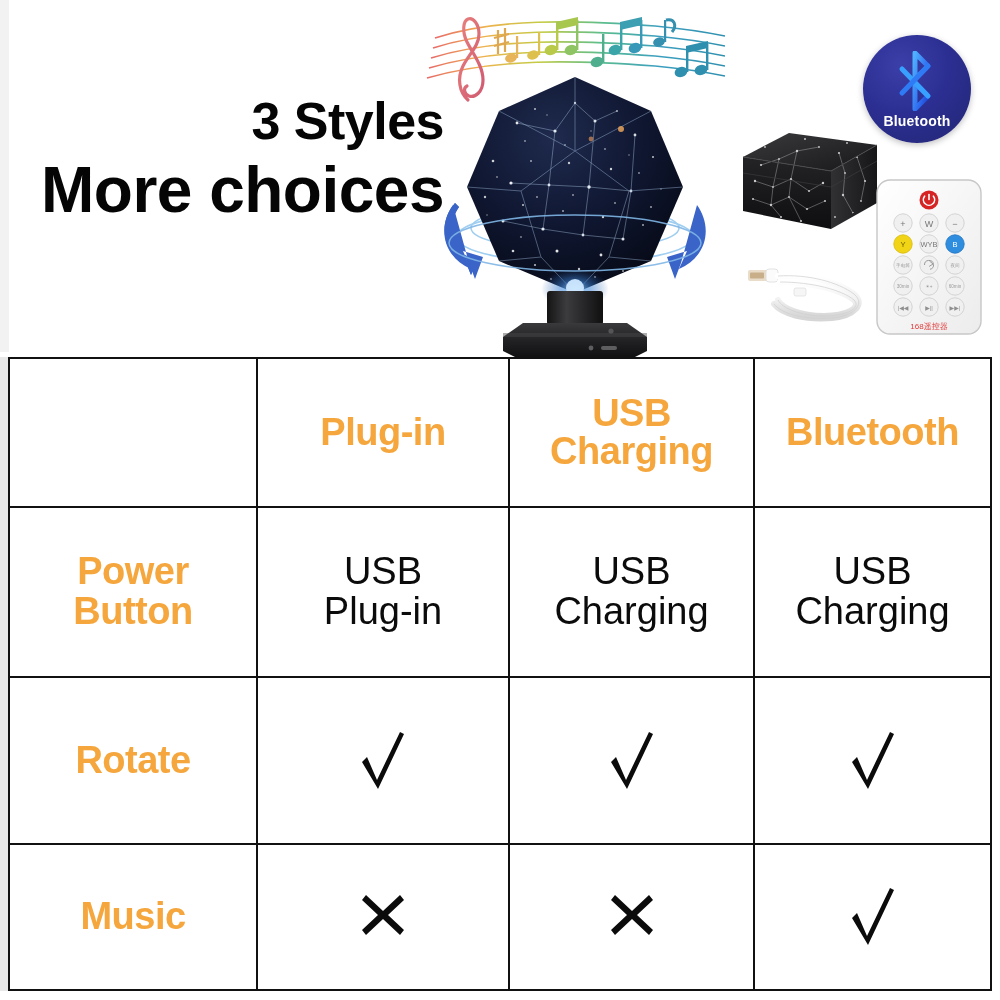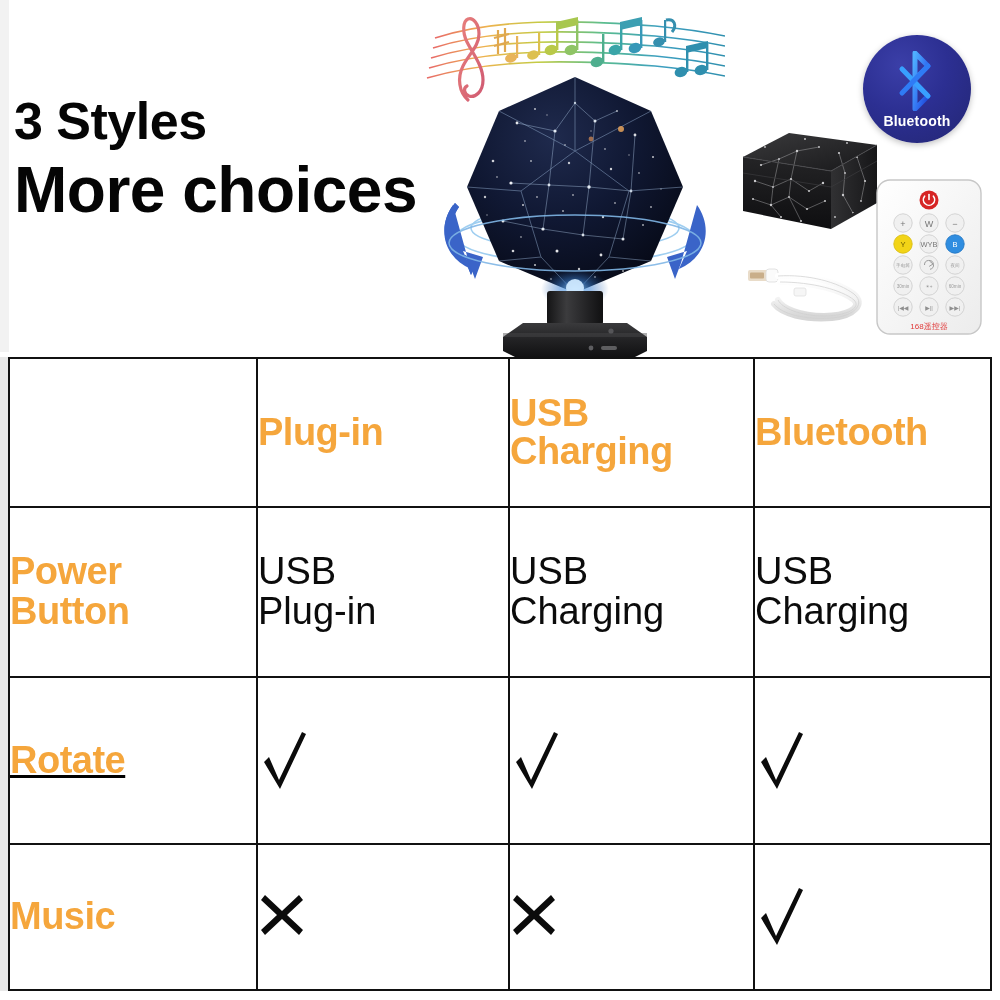--- a/index.html
+++ b/index.html
@@ -29,21 +29,21 @@
     width: 8px; height: 634px;
     background: #e8e8e8;
   }
 
   
   .headline {
     position: absolute;
     left: 14px;
     top: 95px;
     width: 430px;
-    text-align: left;
+    text-align: right;
     line-height: 1.02;
     color: #050505;
     font-weight: bold;
     letter-spacing: -0.5px;
   }
   .headline .l1 { font-size: 52px; display: block; }
   .headline .l2 { font-size: 64px; display: block; margin-top: 10px; }
 
   
   .music-notes {
@@ -125,20 +125,21 @@
     position: absolute;
     left: 8px;
     top: 357px;
     width: 982px;
     height: 634px;
     border-collapse: collapse;
     table-layout: fixed;
   }
   .table td {
     border: 2px solid #111111;
+    text-align: center;
     vertical-align: middle;
     padding: 0;
     background: #ffffff;
   }
   .c-label { width: 248px; }
   .c-1     { width: 252px; }
   .c-2     { width: 245px; }
   .c-3     { width: 237px; }
 
   .hdr-cell {
@@ -632,21 +633,21 @@
           <span>USB</span><br>
           <span>Charging</span>
         </td>
         <td class="cell-text">
           <span>USB</span><br>
           <span>Charging</span>
         </td>
       </tr>
 
 
-      <tr style="height:121px;text-decoration:underline;">
+      <tr style="height:121px;">
         <td class="row-label">
           <span>Rotate</span>
         </td>
         <td>
           <span class="mark-check">
             <svg viewBox="0 0 54 62" width="54" height="62">
               <path d="M6,34 L11,29 L21,52 L44,4 L48,6 L22,61 Z" fill="#0b0b0b"></path>
             </svg>
           </span>
         </td>

